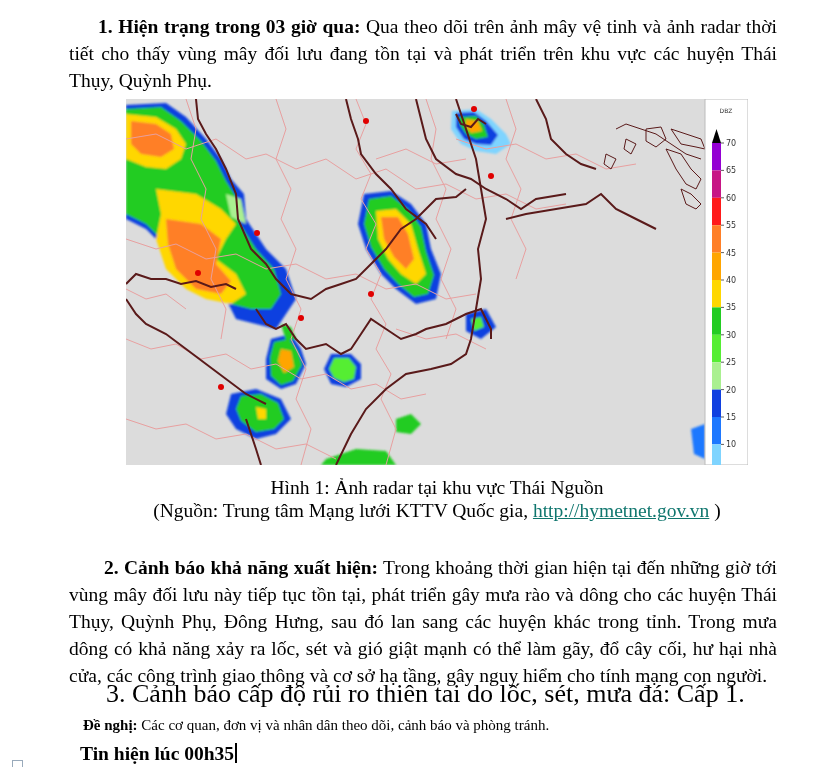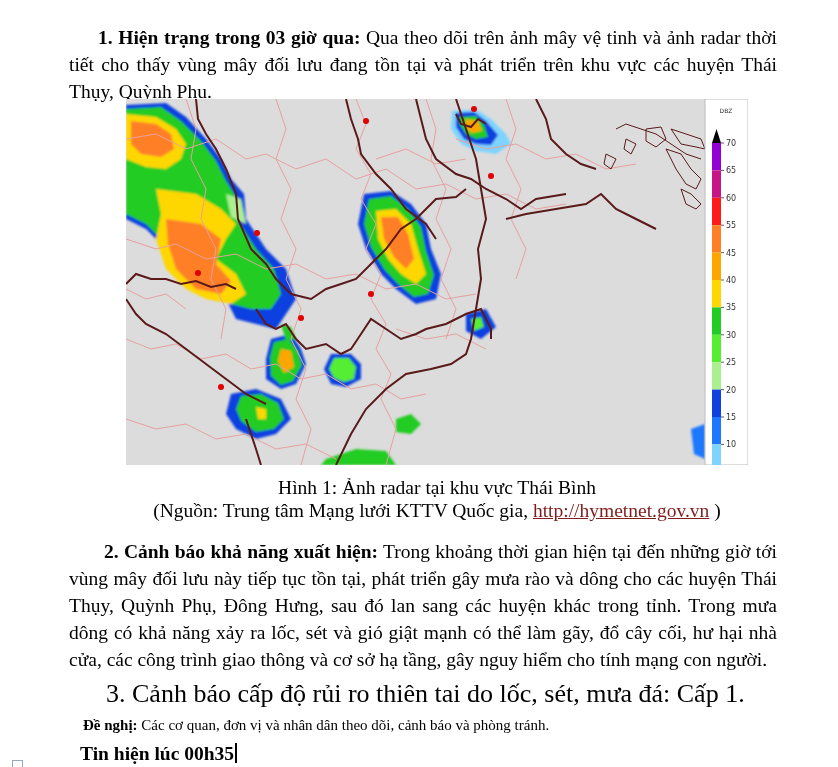--- a/index.html
+++ b/index.html
@@ -1,30 +1,30 @@
 <!DOCTYPE html>
 <html><head>
 <meta charset="utf-8">
 <style>
   html, body { margin: 0; padding: 0; background: #ffffff; }
   body { width: 838px; height: 767px; position: relative; overflow: hidden;
          font-family: "Liberation Serif", "DejaVu Serif", serif; color: #000; }
   .para { position: absolute; left: 69px; width: 708px; font-size: 19.5px; line-height: 27px;
           text-align: justify; margin: 0; }
   .para b { font-weight: bold; }
-  #p1 { top: 24px; text-indent: 29px; }
-  #p2 { top: 538px; text-indent: 35px; }
+  #p1 { top: 13px; text-indent: 29px; }
+  #p2 { top: 554px; text-indent: 35px; }
   #p3 { position: absolute; top: 679px; left: 106px; font-size: 26px; font-weight: normal; white-space: nowrap; }
   #p4 { position: absolute; top: 717px; left: 83px; font-size: 15px; white-space: nowrap; }
   #p5 { position: absolute; top: 743px; left: 80px; font-size: 19.5px; font-weight: bold; white-space: nowrap; }
   .cursor { display: inline-block; width: 1.5px; height: 20px; background: #000; vertical-align: -3px; margin-left: 1px; }
   .caption { position: absolute; left: 126px; width: 622px; text-align: center; font-size: 19.5px; line-height: 23px; }
   #cap1 { top: 476px; }
   #cap2 { top: 499px; }
-  .link { color: #7f1d1d; text-decoration: underline; }
+  .link { color: #0f766e; text-decoration: underline; }
   #radar { position: absolute; left: 126px; top: 99px; width: 622px; height: 366px; }
   .anchor-mark { position: absolute; left: 12px; top: 760px; width: 9px; height: 7px; border: 1px solid #9ab; border-bottom: none; }
 </style>
 </head>
 <body>
 
 <p class="para" id="p1"><b>1. Hiện trạng trong 03 giờ qua:</b><span> Qua theo dõi trên ảnh mây vệ tinh và ảnh radar thời tiết cho thấy vùng mây đối lưu đang tồn tại và phát triển trên khu vực các huyện Thái Thụy, Quỳnh Phụ.</span></p>
 
 <svg id="radar" viewBox="0 0 622 366" xmlns="http://www.w3.org/2000/svg">
   <defs>
@@ -166,21 +166,21 @@
       <text x="600" y="266.2" font-size="8" fill="#333" font-family="DejaVu Sans, sans-serif">25</text>
       <line x1="595" x2="598" y1="290.6" y2="290.6" stroke="#333" stroke-width="0.8"></line>
       <text x="600" y="293.6" font-size="8" fill="#333" font-family="DejaVu Sans, sans-serif">20</text>
       <line x1="595" x2="598" y1="318" y2="318" stroke="#333" stroke-width="0.8"></line>
       <text x="600" y="321" font-size="8" fill="#333" font-family="DejaVu Sans, sans-serif">15</text>
       <line x1="595" x2="598" y1="345.4" y2="345.4" stroke="#333" stroke-width="0.8"></line>
       <text x="600" y="348.4" font-size="8" fill="#333" font-family="DejaVu Sans, sans-serif">10</text>
     </g>
 </svg>
 
-<div class="caption" id="cap1">Hình 1: Ảnh radar tại khu vực Thái Bình</div>
+<div class="caption" id="cap1">Hình 1: Ảnh radar tại khu vực Thái Nguồn</div>
 <div class="caption" id="cap2"><span>(Nguồn: Trung tâm Mạng lưới KTTV Quốc gia, </span><span class="link">http://hymetnet.gov.vn</span><span> )</span></div>
 
 <p class="para" id="p2"><b>2. Cảnh báo khả năng xuất hiện:</b><span> Trong khoảng thời gian hiện tại đến những giờ tới vùng mây đối lưu này tiếp tục tồn tại, phát triển gây mưa rào và dông cho các huyện Thái Thụy, Quỳnh Phụ, Đông Hưng, sau đó lan sang các huyện khác trong tỉnh. Trong mưa dông có khả năng xảy ra lốc, sét và gió giật mạnh có thể làm gãy, đổ cây cối, hư hại nhà cửa, các công trình giao thông và cơ sở hạ tầng, gây nguy hiểm cho tính mạng con người.</span></p>
 
 <div id="p3">3. Cảnh báo cấp độ rủi ro thiên tai do lốc, sét, mưa đá: Cấp 1.</div>
 
 <div id="p4"><b>Đề nghị:</b><span> Các cơ quan, đơn vị và nhân dân theo dõi, cảnh báo và phòng tránh.</span></div>
 
 <div id="p5"><span>Tin hiện lúc 00h35</span><span class="cursor"></span></div>
 

